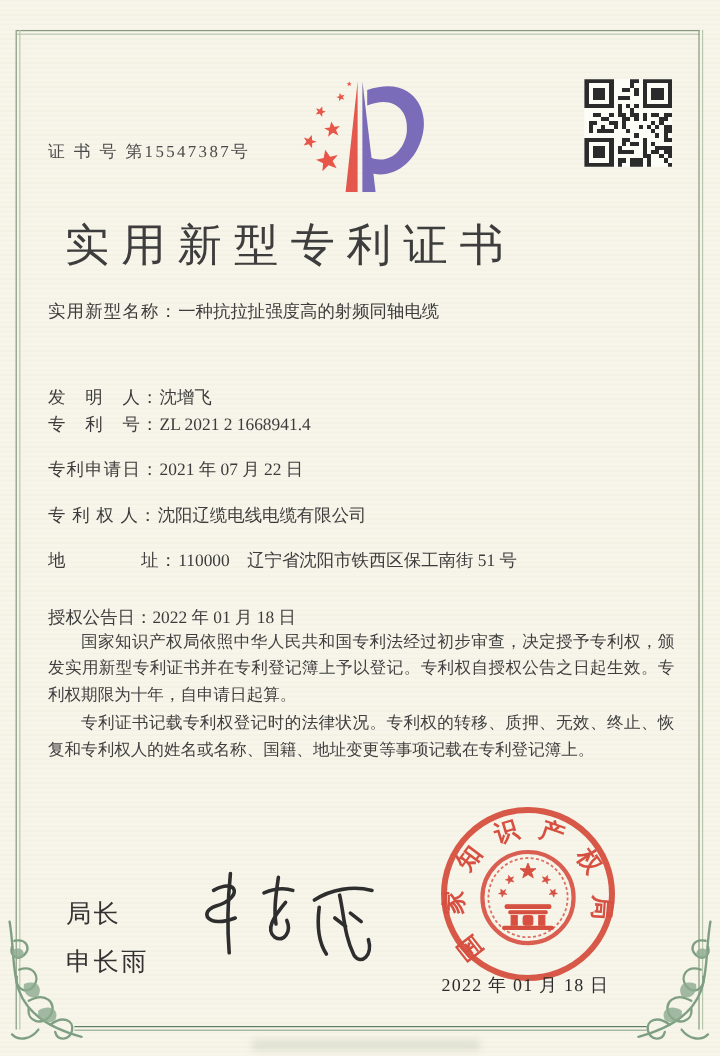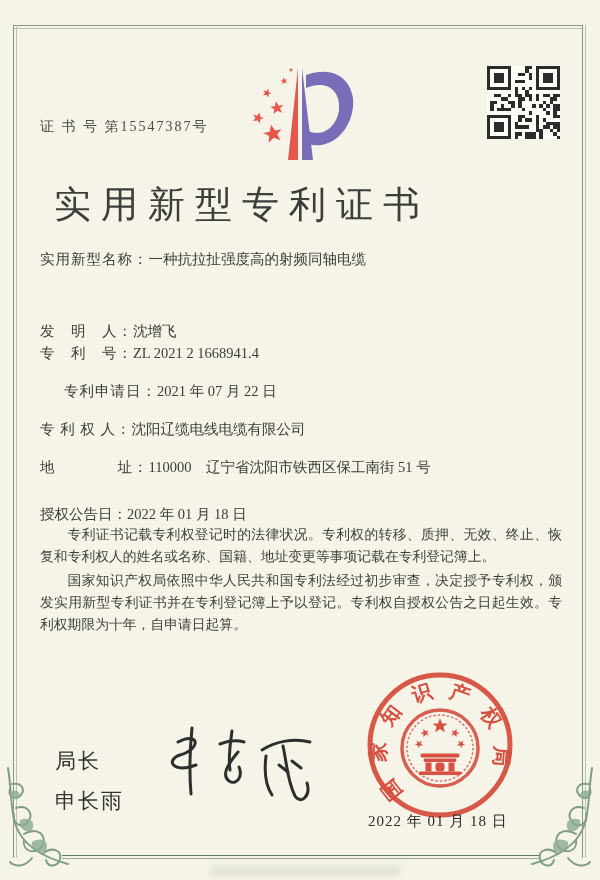--- a/index.html
+++ b/index.html
@@ -38,21 +38,21 @@
 
   .doc-title{position:absolute;left:0;top:180px;width:484px;text-align:center;
     font-size:37px;letter-spacing:10px;color:#3d3d3d;font-weight:500;}
 
   .fields{position:absolute;left:40px;top:250px;width:530px;font-size:14.5px;color:#3c3c3c;}
   .field-row{position:absolute;left:0;white-space:nowrap;text-align:center;}
   .field-row .lbl{letter-spacing:1px;}
   .row-0{top:0px;}
   .row-1{top:56px;margin-top:16px;}
   .row-2{top:94px;}
-  .row-3{top:132px;margin-left:24px;}
+  .row-3{top:132px;}
   .row-4{top:170px;}
   .row-5{top:208px;}
   .grant-row{position:absolute;left:0;top:255px;width:530px;white-space:nowrap;}
   .grant-no{position:absolute;left:262px;top:0;}
 
   .body-text{position:absolute;left:40px;top:524px;width:522px;
     font-size:13.8px;line-height:22px;color:#3f3f3f;text-align:justify;}
   .body-text p{margin:0 0 2px 0;text-indent:2em;}
 
   .director-block{position:absolute;left:55px;top:747px;font-size:21px;color:#333;}
@@ -271,22 +271,22 @@
     </div>
     <div class="field-row row-5">
       <span class="lbl">地　　　　址：</span><span>110000　辽宁省沈阳市铁西区保工南街 51 号</span>
     </div>
     <div class="grant-row">
       <span><span class="lbl">授权公告日：</span><span>2022 年 01 月 18 日</span></span>
     </div>
   </div>
 
   <div class="body-text">
+    <p>国家知识产权局依照中华人民共和国专利法经过初步审查，决定授予专利权，颁发实用新型专利证书并在专利登记簿上予以登记。专利权自授权公告之日起生效。专利权期限为十年，自申请日起算。</p>
     <p>专利证书记载专利权登记时的法律状况。专利权的转移、质押、无效、终止、恢复和专利权人的姓名或名称、国籍、地址变更等事项记载在专利登记簿上。</p>
-    <p>国家知识产权局依照中华人民共和国专利法经过初步审查，决定授予专利权，颁发实用新型专利证书并在专利登记簿上予以登记。专利权自授权公告之日起生效。专利权期限为十年，自申请日起算。</p>
   </div>
 
   <div class="director-block">
     <div>局长</div>
     <div>申长雨</div>
   </div>
 
   <svg class="signature" viewBox="0 0 180 95">
     <g fill="none" stroke="#2e2e2e" stroke-width="3" stroke-linecap="round" stroke-linejoin="round">
       <path d="M40,10 C38,30 37,52 39,76"></path>

